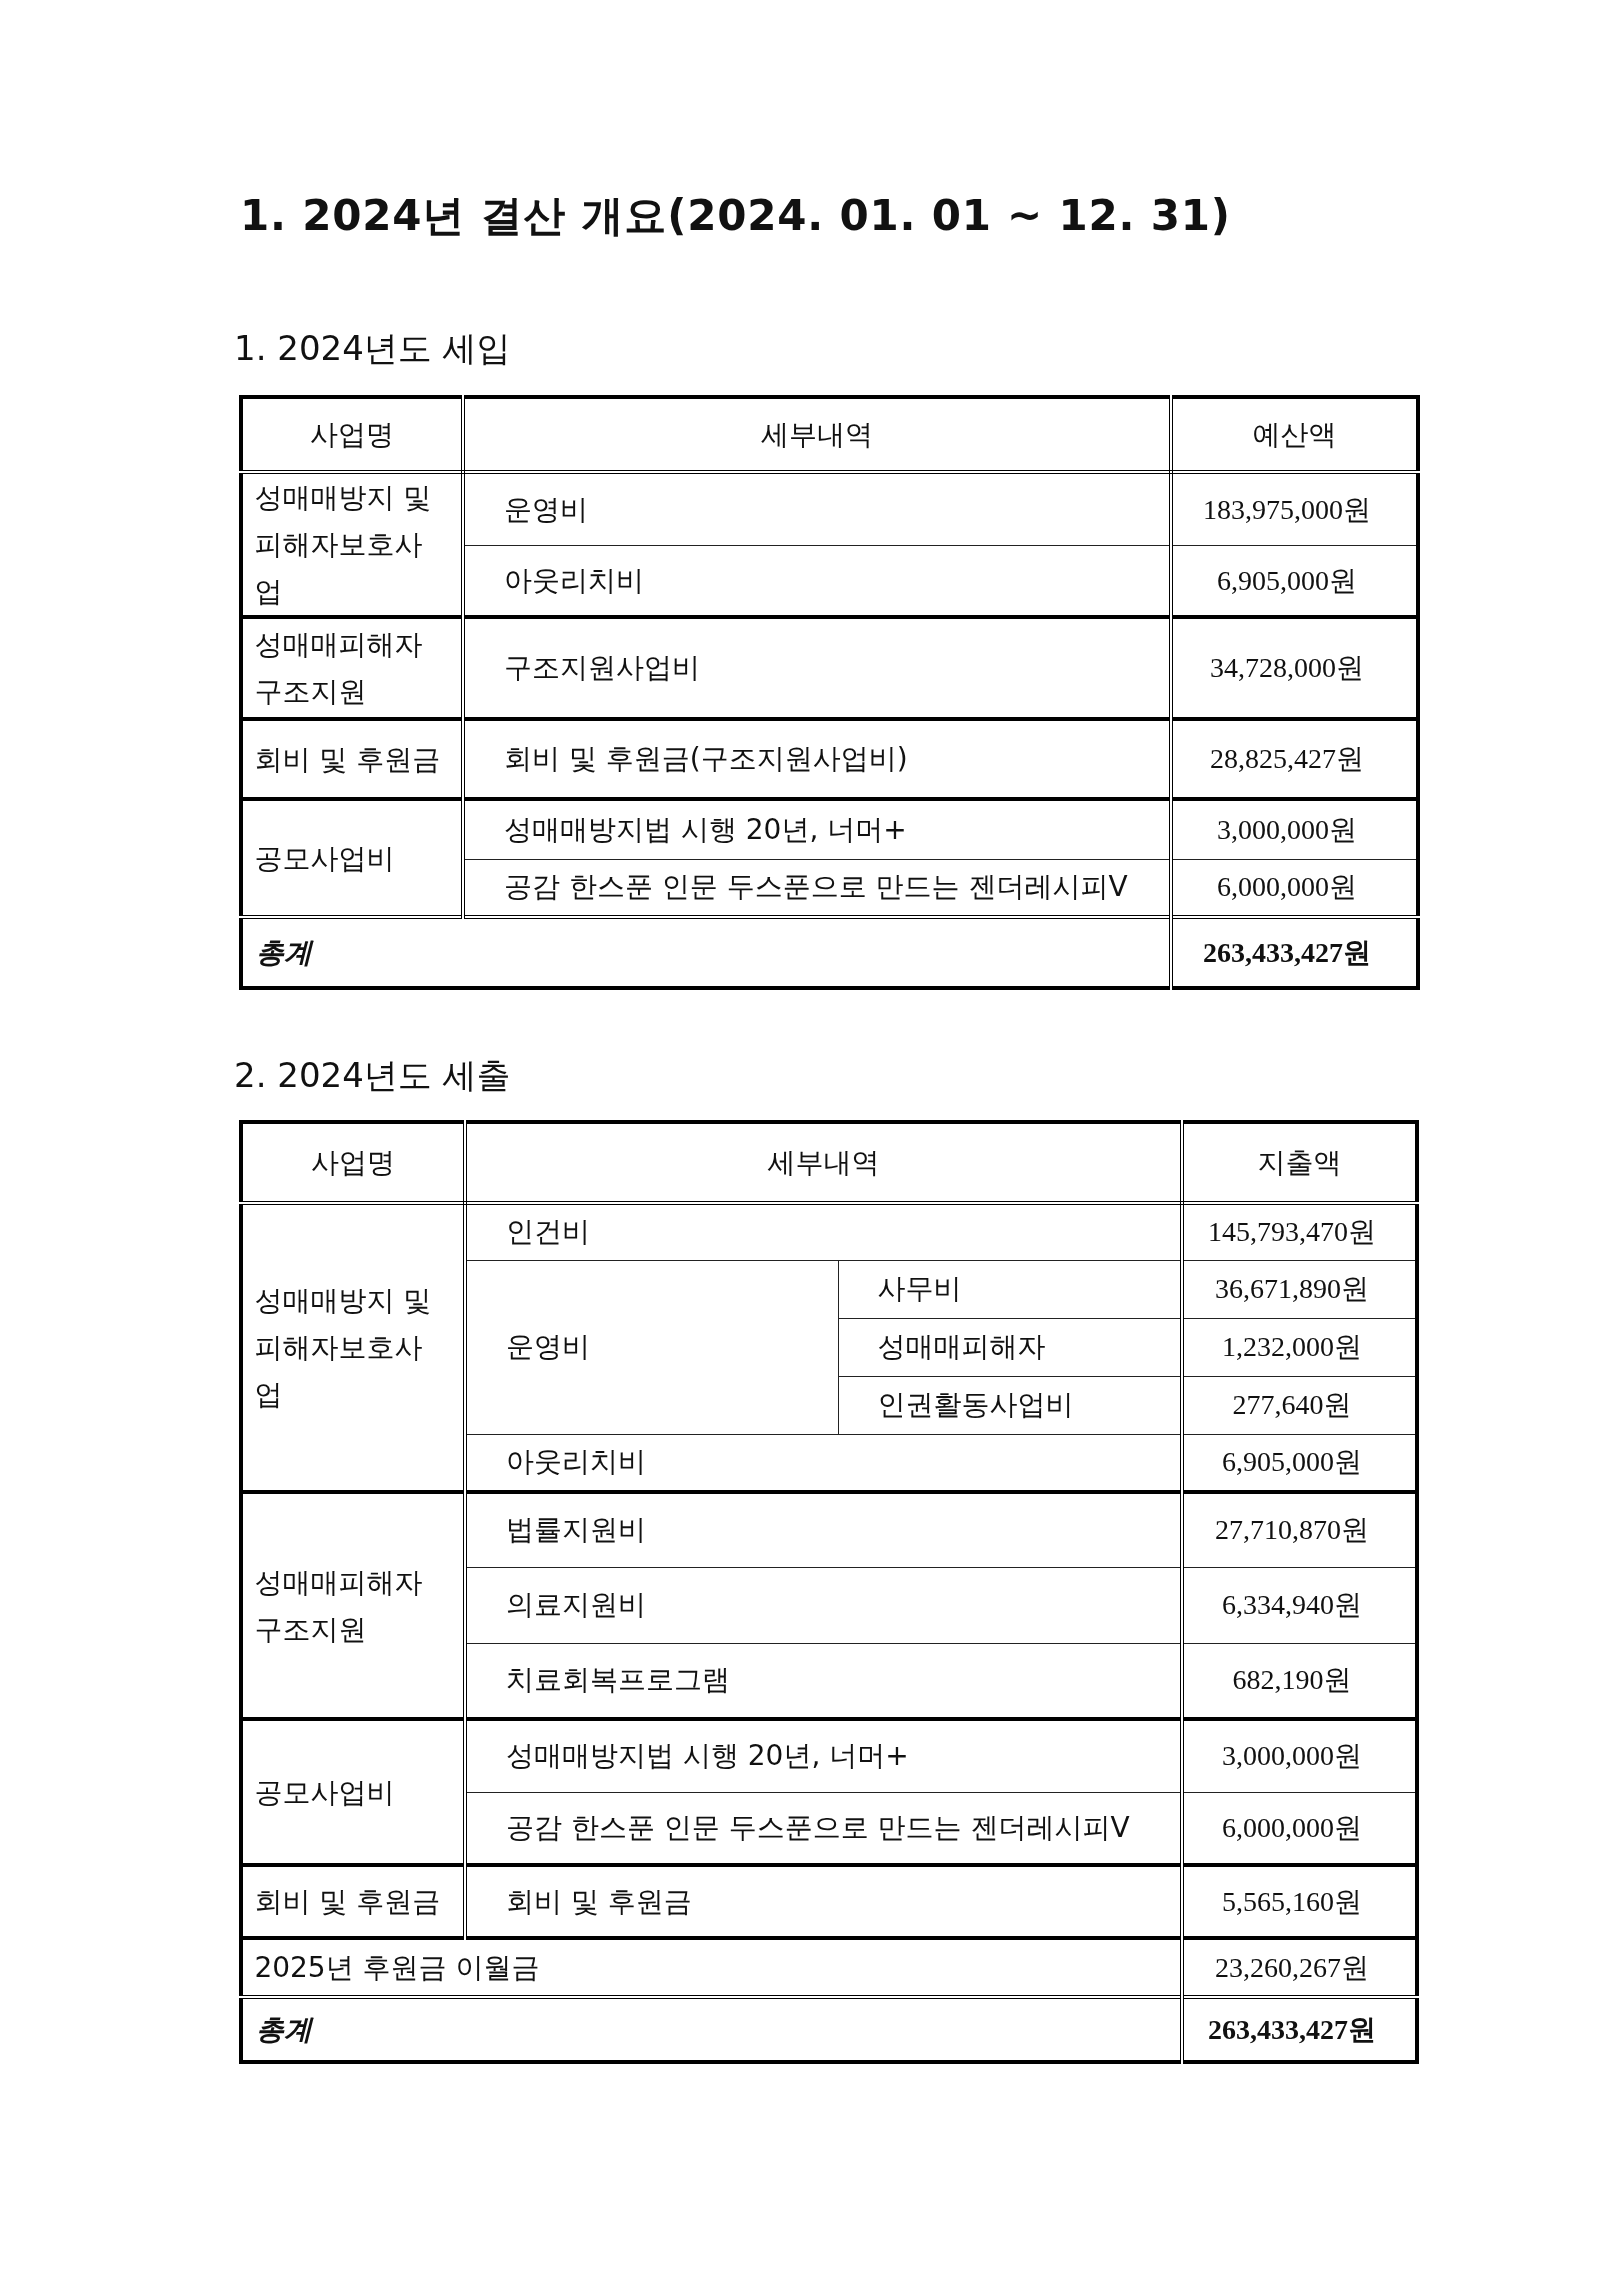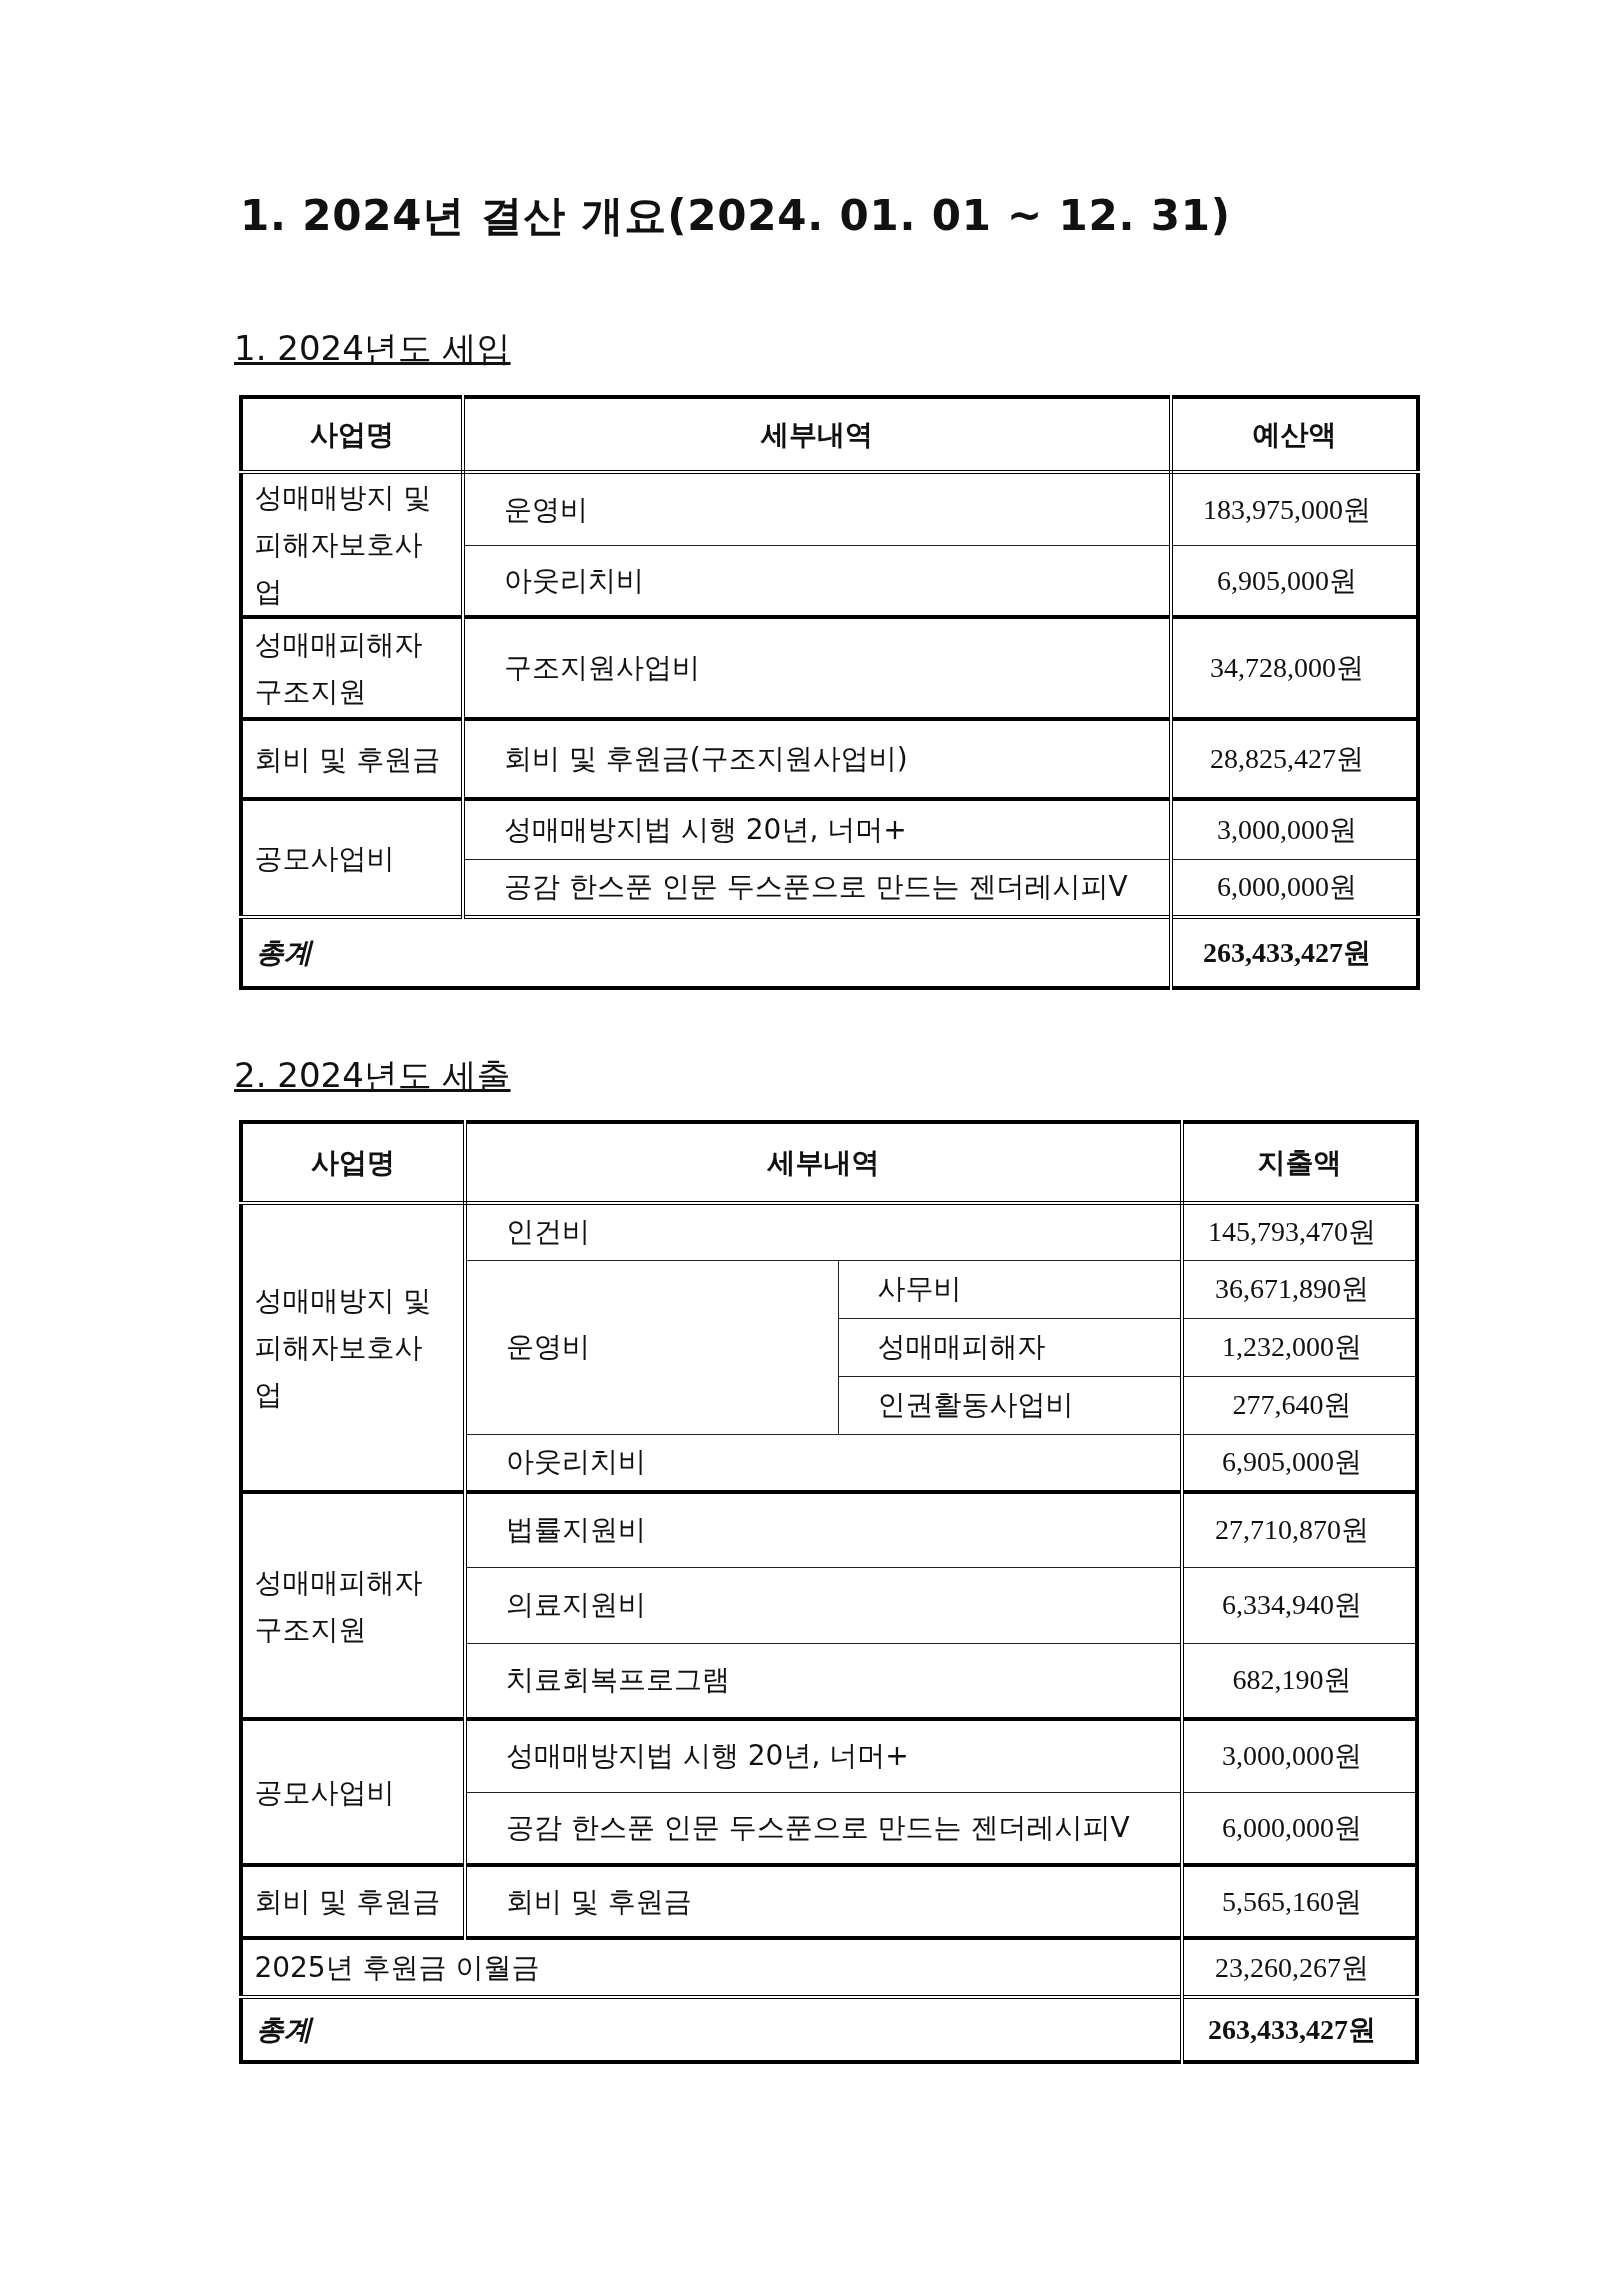--- a/index.html
+++ b/index.html
@@ -1,21 +1,21 @@
 <!DOCTYPE html>
 <html style="font-size:13px"><head>
 <meta charset="utf-8">
 <style>
   html, body { margin:0; padding:0; background:#ffffff; }
   body { width:1623px; height:2295px; position:relative; font-family:"DejaVu Sans","Liberation Sans",sans-serif; color:#111; }
   .h1 { position:absolute; left:240px; top:188px; font-size:42px; font-weight:bold; letter-spacing:0.8px; white-space:nowrap; }
-  .h2 { position:absolute; left:234px; font-size:34px; white-space:nowrap;text-decoration:underline; }
+  .h2 { position:absolute; left:234px; font-size:34px; white-space:nowrap; }
   table { position:absolute; left:239px; width:1177px; border-collapse:collapse; border:4px solid #000; table-layout:fixed; }
   td { border:1.6px solid #222; font-size:28px; padding:0 13px; vertical-align:middle; }
-  td.hd { font-weight:bold; text-align:center; border-bottom:4.9px double #000; }
+  td.hd { font-weight:normal; text-align:center; border-bottom:4.9px double #000; }
   td.c { text-align:left;font-style:italic; }
   td.r { text-align:center; padding-right:28px;font-family:Liberation Serif, serif; }
   td.l { text-align:left; padding-left:39px;margin-left:12px; }
   td.cat { text-align:left; padding-left:11.4px; line-height:47px; }
   td.dv { border-right:4.9px double #000; }
   tr.grp td { border-top:4px solid #000; }
   tr.tot td { font-weight:bold; border-top:4.9px double #000; }
   .sub { padding-left:41px; }
 </style>
 </head>

